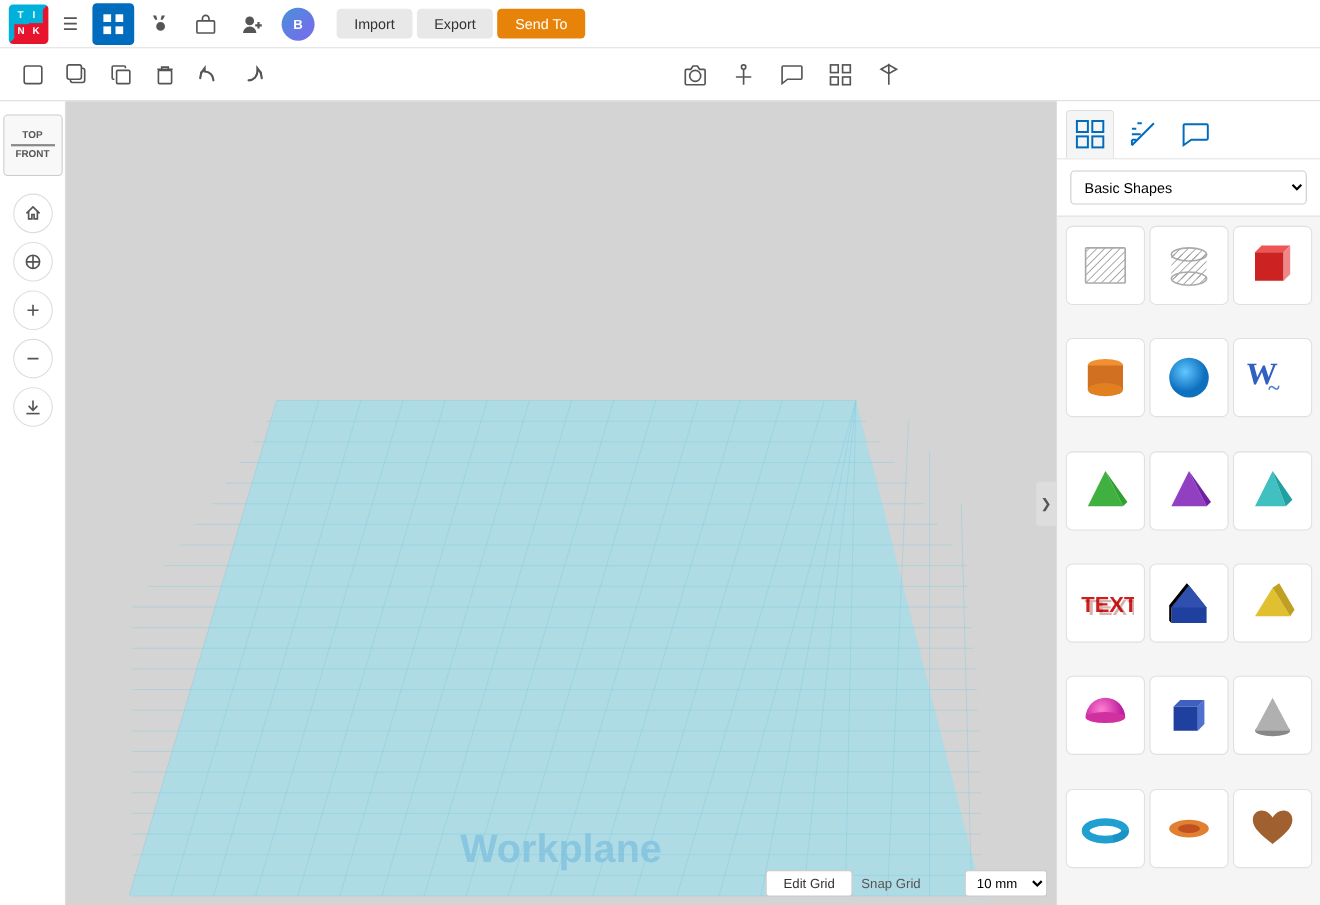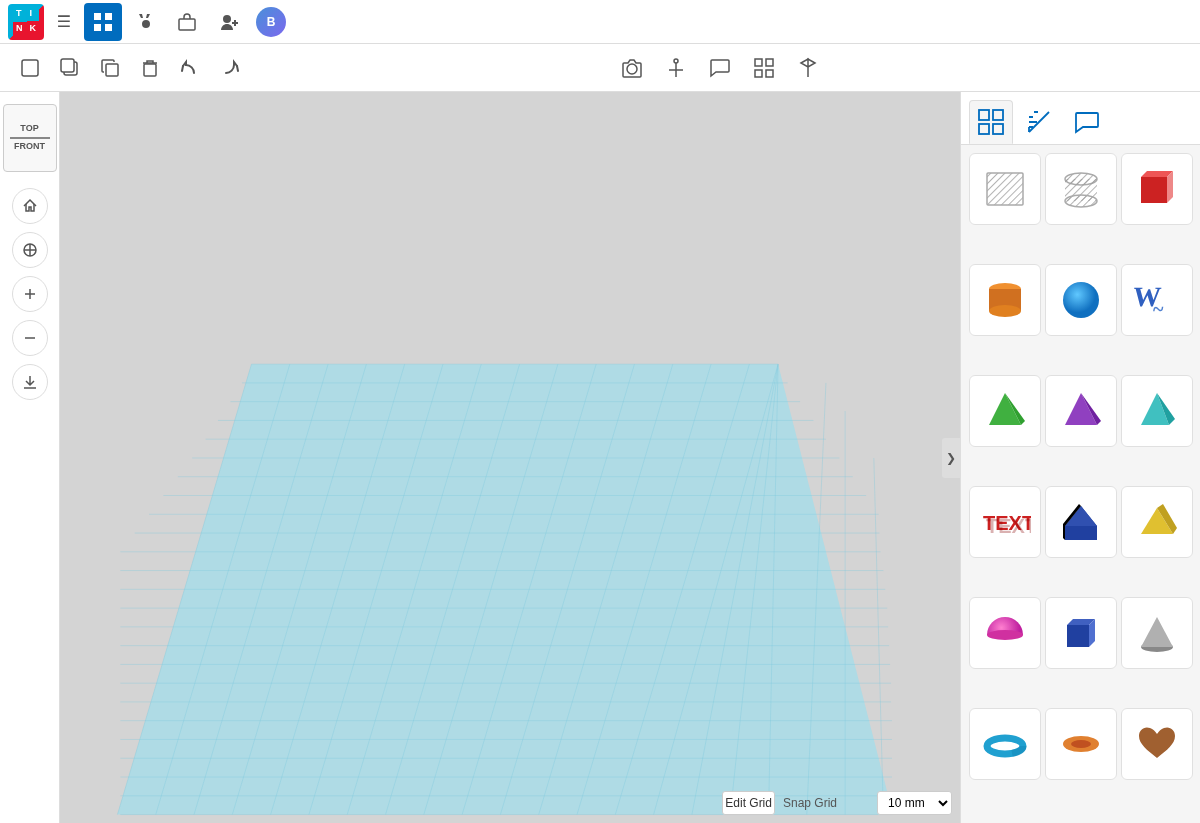--- a/index.html
+++ b/index.html
@@ -92,21 +92,21 @@
       width: 60px;
       background: #fff;
       border-right: 1px solid #ddd;
       display: flex;
       flex-direction: column;
       align-items: center;
       padding: 12px 0;
       gap: 8px;
     }
     #view-cube {
-      width: 54px; height: 68px;
+      width: 54px; height: 56px;
       border: 1px solid #ccc;
       border-radius: 4px;
       display: flex; flex-direction: column;
       align-items: center; justify-content: center;
       background: #f8f8f8;
       cursor: pointer; margin-bottom: 8px;
       font-size: 10px; font-weight: bold; color: #555;
       text-align: center; line-height: 1.3;
     }
     .left-btn {
@@ -130,21 +130,21 @@
       bottom: 30px; left: 50%;
       transform: translateX(-50%);
       font-size: 36px; font-weight: bold; color: rgba(100, 180, 220, 0.5);
       pointer-events: none; white-space: nowrap;
     }
     #grid-controls {
       position: absolute; bottom: 8px; right: 8px;
       display: flex; align-items: center; gap: 8px;
     }
     .grid-btn {
-      padding: 4px 2px; font-size: 12px;
+      padding: 4px 15px; font-size: 12px;
       border: 1px solid #ccc; border-radius: 3px; background: #fff;
       cursor: pointer; color: #333;
     }
     .snap-control {
       display: flex; align-items: center; gap: 4px;
       font-size: 12px; color: #555;
     }
     .snap-select {
       padding: 3px 6px; font-size: 12px; border: 1px solid #ccc;
       border-radius: 3px; background: #fff; cursor: pointer; margin-left: 36px;
@@ -257,20 +257,25 @@
     <button class="header-icon-btn" title="Add User">
       <svg width="20" height="20" viewBox="0 0 20 20" fill="currentColor">
           <circle cx="8" cy="7" r="4"></circle>
           <path d="M2 18c0-3.3 2.7-6 6-6s6 2.7 6 6"></path>
           <path d="M16 8v6m-3-3h6" stroke="currentColor" stroke-width="2" fill="none"></path>
         </svg>
     </button>
     <button class="header-icon-btn" title="Account">
       <div style="width:30px;height:30px;border-radius:50%;background:linear-gradient(135deg,#4a90d9,#7b68ee);display:flex;align-items:center;justify-content:center;color:white;font-size:12px;font-weight:bold;">B</div>
     </button>
+  </div>
+  <div id="header-actions">
+    <button class="action-btn">Import</button>
+    <button class="action-btn">Export</button>
+    <button class="action-btn" style="background:#e8830a;color:white;">Send To</button>
   </div>
 </div>
 
 <div id="toolbar">
   <button class="tool-btn" title="New">
     <svg width="22" height="22" viewBox="0 0 22 22" fill="none" stroke="#555" stroke-width="1.5">
         <rect x="3" y="3" width="16" height="16" rx="2"></rect>
       </svg>
   </button>
   <button class="tool-btn" title="Duplicate All">
@@ -433,20 +438,21 @@
         <line x1="750" y1="290" x2="620" y2="770"></line>
         <line x1="750" y1="290" x2="660" y2="770"></line>
         <line x1="750" y1="290" x2="700" y2="770"></line>
         <line x1="750" y1="290" x2="740" y2="770"></line>
         <line x1="800" y1="310" x2="780" y2="770"></line>
         <line x1="820" y1="340" x2="820" y2="770"></line>
         <line x1="850" y1="390" x2="860" y2="770"></line>
         <line x1="870" y1="770" x2="870" y2="770"></line>
       </g>
     </svg>
+    <div id="workplane-label">Workplane</div>
     <div id="grid-controls">
       <button class="grid-btn">Edit Grid</button>
       <div class="snap-control">
         <span>Snap Grid</span>
         <select class="snap-select">
           <option>10 mm</option>
           <option>5 mm</option>
           <option>1 mm</option>
           <option>0.5 mm</option>
         </select>
@@ -471,20 +477,25 @@
             <path d="M4 24v-5M4 19h4M4 14h8M4 9h4M9 4h4"></path>
           </svg>
       </div>
       <div class="rpanel-tab">
         <svg width="28" height="28" viewBox="0 0 28 28" fill="none" stroke="#006cbe" stroke-width="1.8">
             <path d="M4 5h20a1 1 0 011 1v12a1 1 0 01-1 1H10l-7 5V6a1 1 0 011-1z"></path>
           </svg>
       </div>
     </div>
 
+    <div id="shapes-header">
+      <select id="shapes-dropdown">
+        <option>Basic Shapes</option>
+      </select>
+    </div>
 
     <div id="shapes-grid">
 
       <div class="shape-item">
         <svg viewBox="0 0 52 52">
             <defs>
               <pattern id="hatch1" width="5" height="5" patternTransform="rotate(45)" patternUnits="userSpaceOnUse">
                 <line x1="0" y1="0" x2="0" y2="5" stroke="#999" stroke-width="1.5"></line>
               </pattern>
             </defs>

